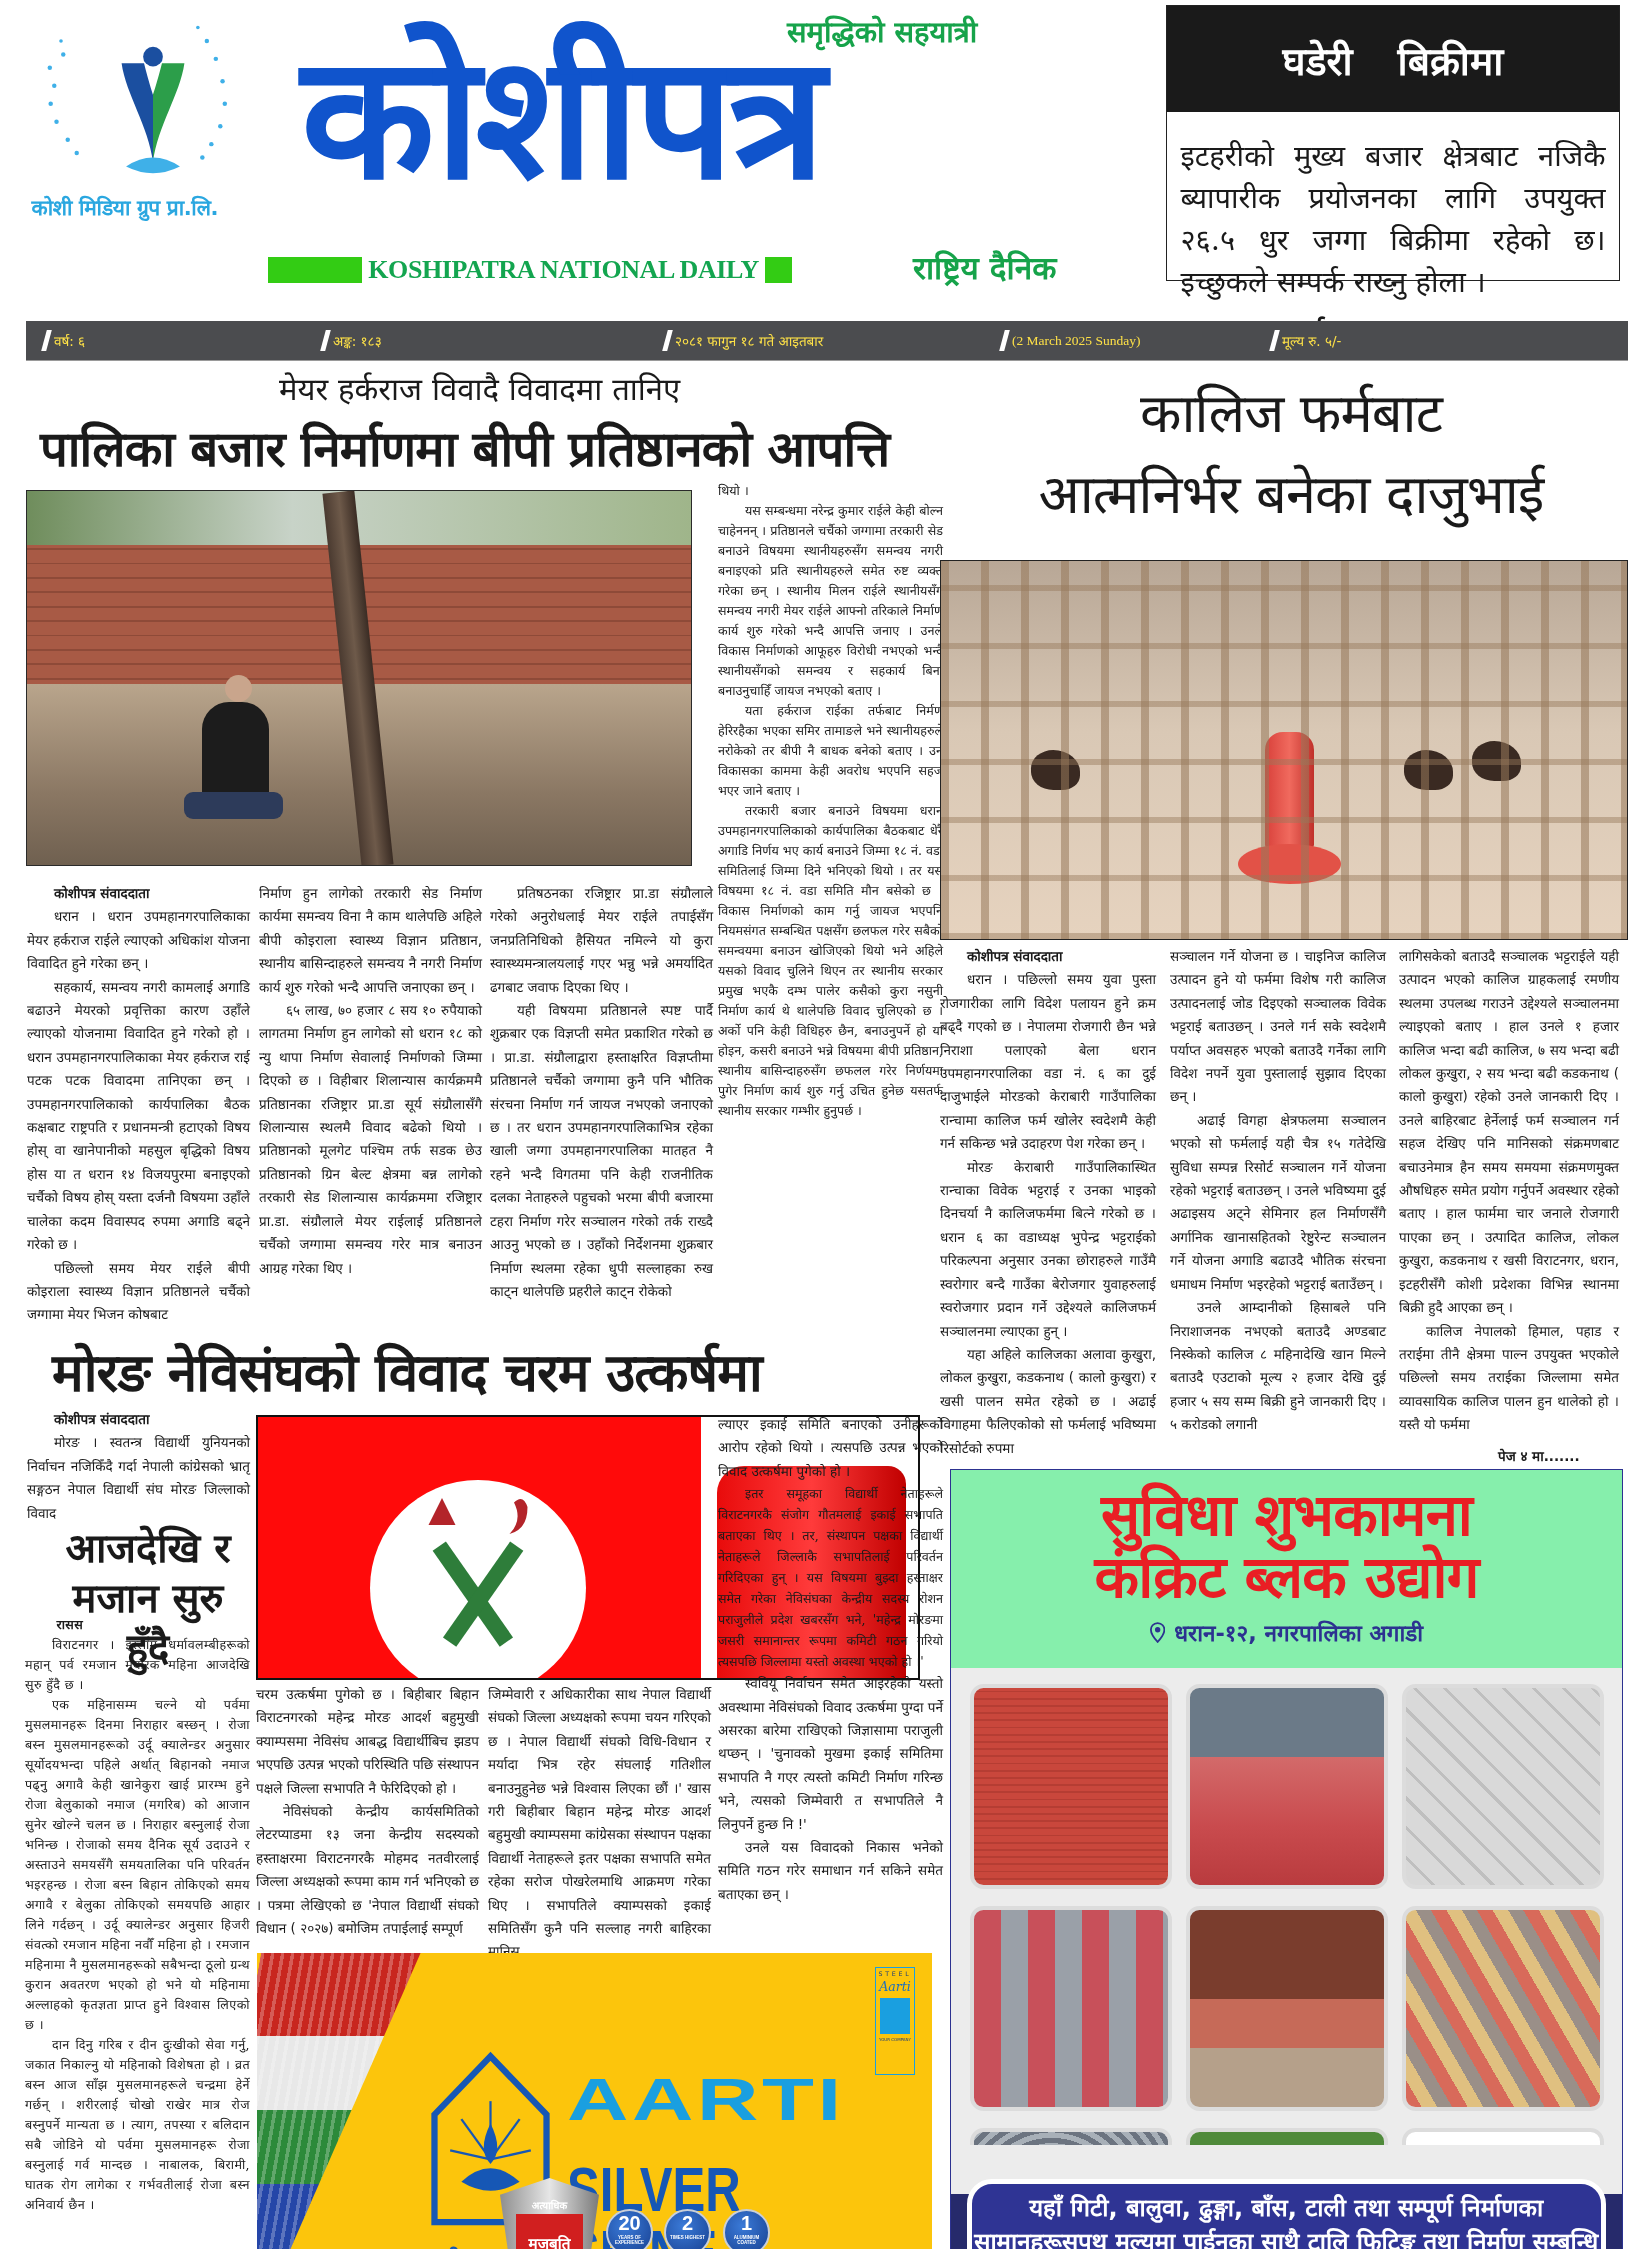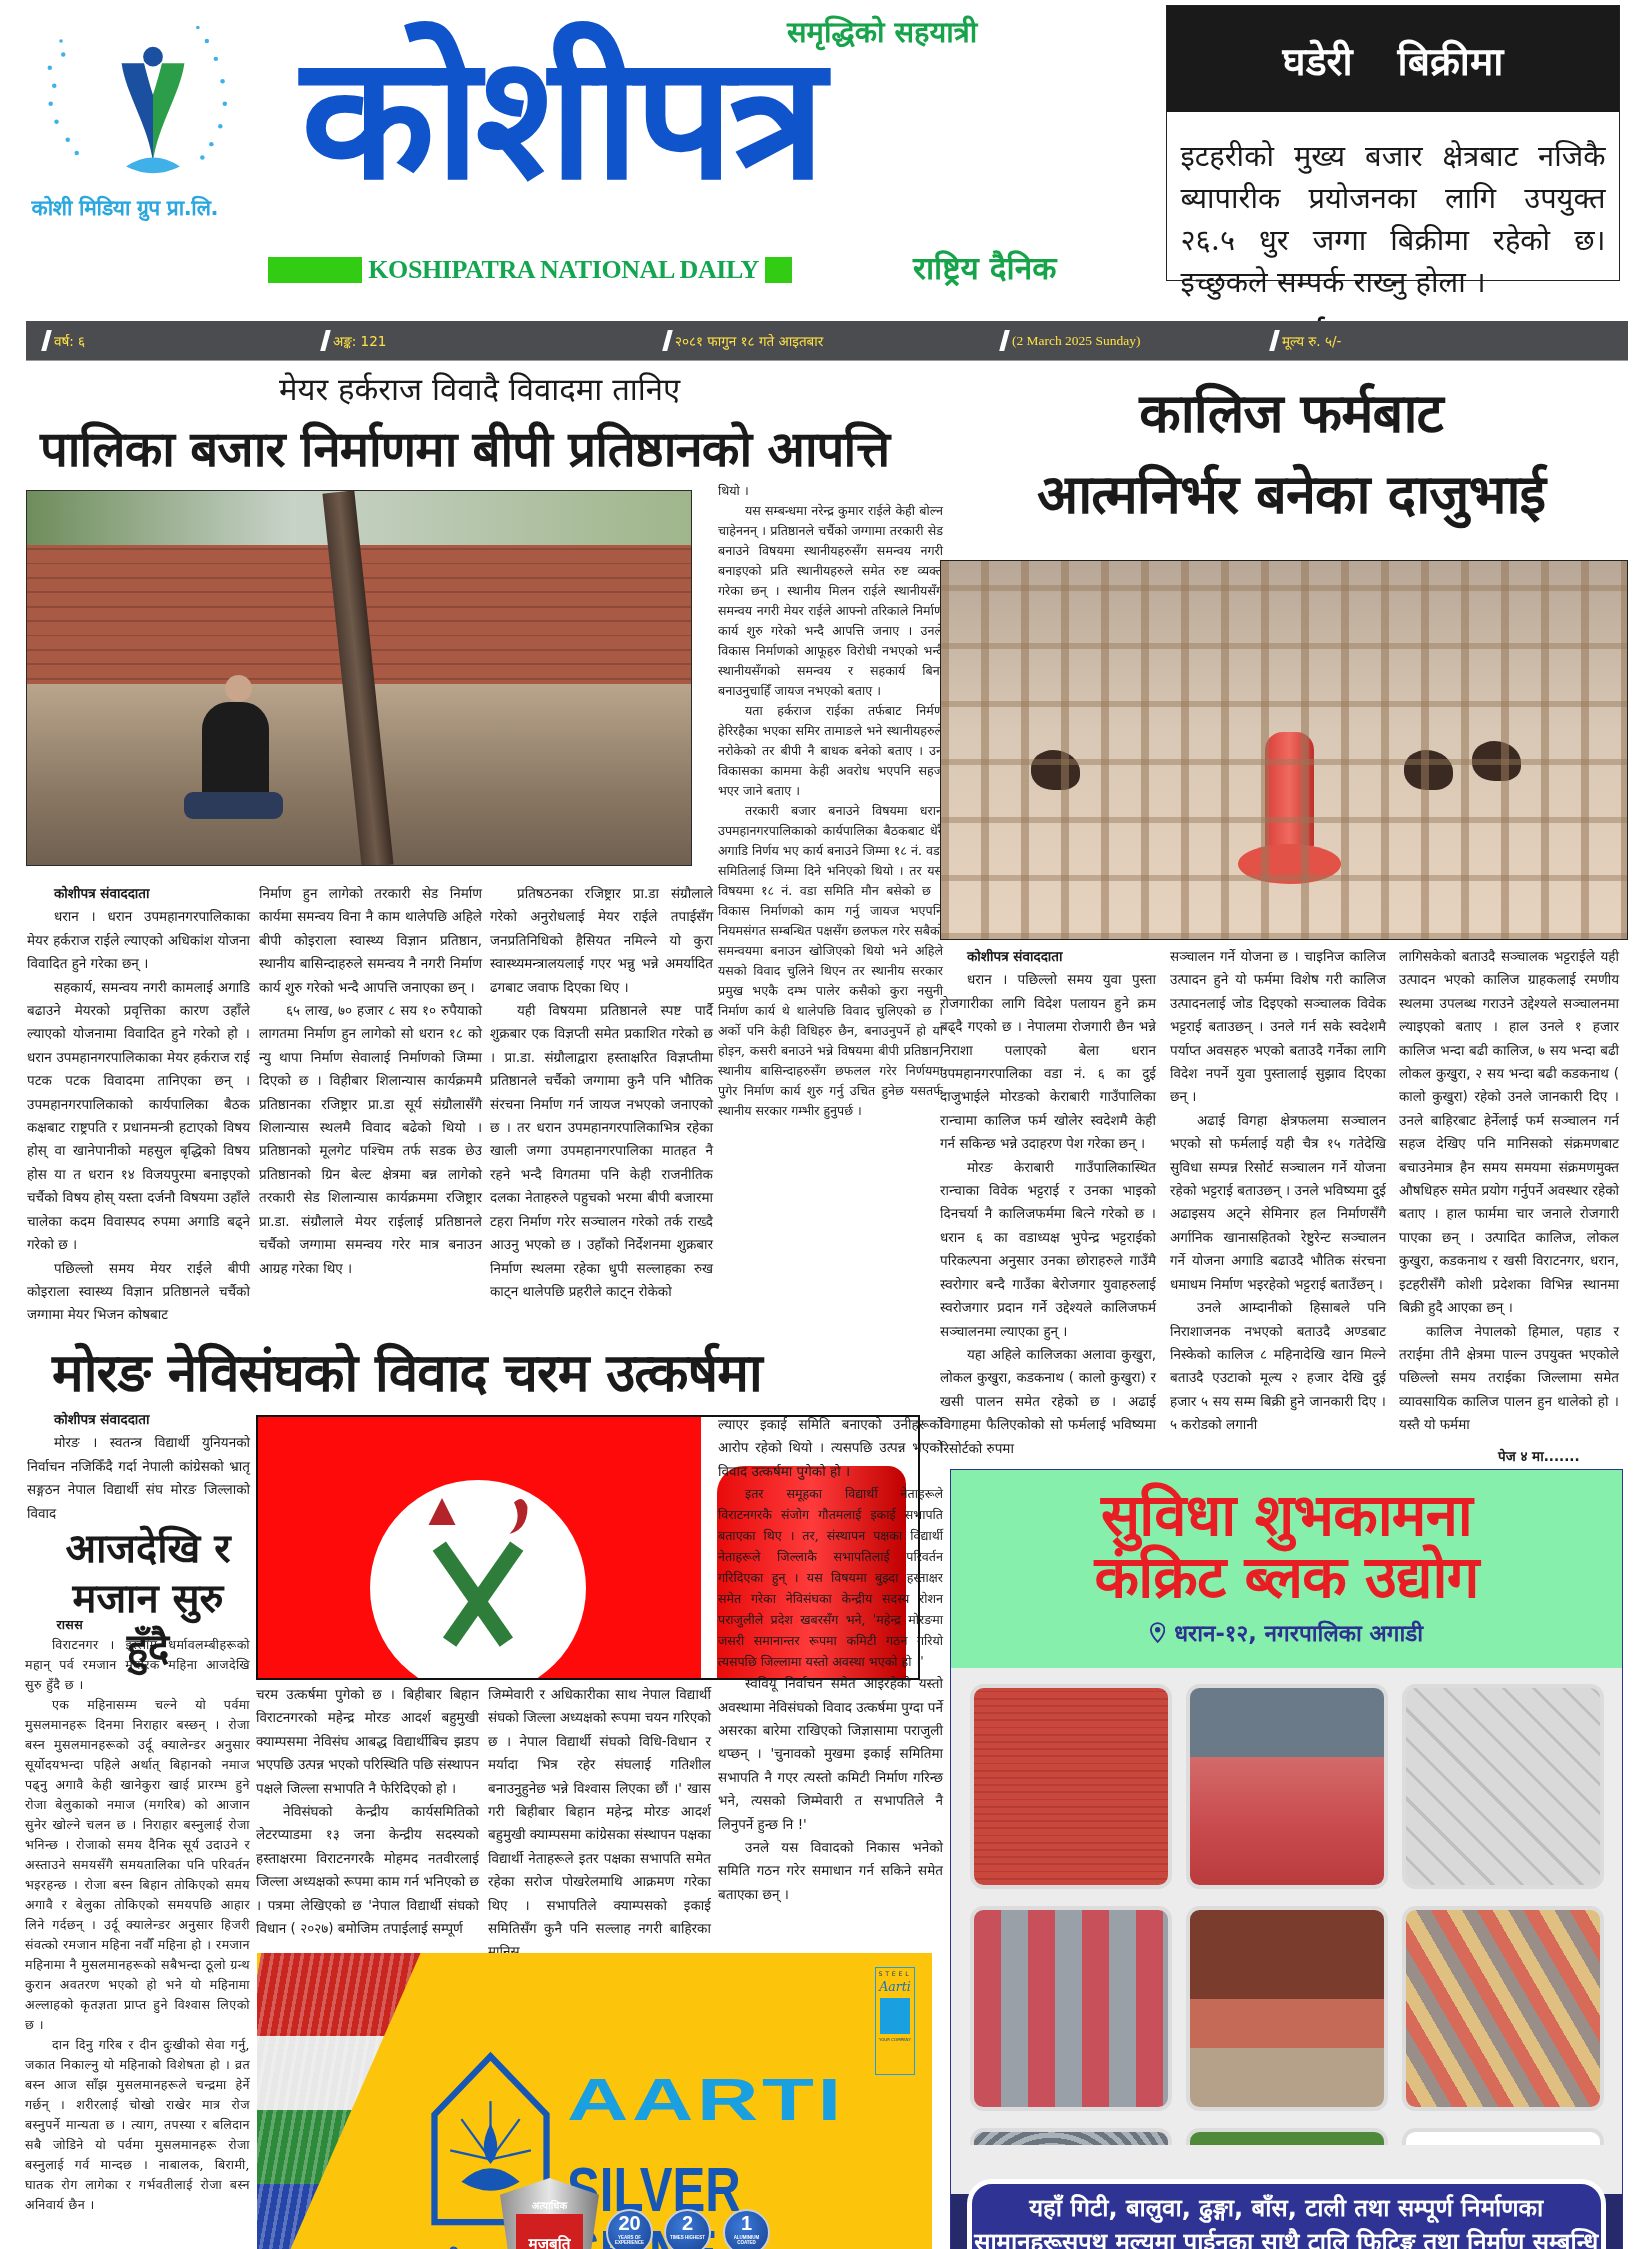--- a/index.html
+++ b/index.html
@@ -52,21 +52,21 @@
   .col { position: absolute; font-size: 13.5px; line-height: 23.4px; text-align: justify; }
   .col .byline { font-weight: bold; padding-left: 27px; }
   .col p { text-indent: 27px; }
   .col p.noindent { text-indent: 0; }
   .s1c1 { left: 27px; top: 882px; width: 223px; }
   .s1c2 { left: 259px; top: 882px; width: 223px; }
   .s1c3 { left: 490px; top: 882px; width: 223px; }
   .s1c4 { left: 718px; top: 481px; width: 225px; font-family: "DejaVu Serif", serif; font-size: 12.6px; line-height: 20px; }
 
   
-  .head2 { left: 940px; top: 373px; width: 702px; text-align: center; font-size: 54px; font-weight: bold; line-height: 1.5; letter-spacing: -0.9px; }
+  .head2 { left: 940px; top: 373px; width: 702px; text-align: center; font-size: 54px; font-weight: normal; line-height: 1.5; letter-spacing: -0.9px; }
   .photo2 { left: 940px; top: 560px; width: 688px; height: 380px; border: 1.8px solid #222; overflow: hidden; background: linear-gradient(180deg,#b8a796,#d9c8b5 45%,#e6d3bf); }
   .photo2 .bars { position:absolute; inset:0; background: repeating-linear-gradient(90deg, rgba(150,120,90,.55) 0 8px, rgba(0,0,0,0) 8px 40px), repeating-linear-gradient(0deg, rgba(150,120,90,.45) 0 6.3px, rgba(0,0,0,0) 6.3px 58px); }
   .photo2 .feeder { position:absolute; left: 297px; top: 171px; width: 103px; height: 162px; }
   .photo2 .feeder .top { position:absolute; left:27px; top:0; width:49px; height:117px; background: linear-gradient(90deg,#d8403a,#f06a5e,#c0302a); border-radius: 18px 18px 4.5px 4.5px; }
   .photo2 .feeder .base { position:absolute; left:0; top:112px; width:103px; height:40px; background: #e25247; border-radius: 50%; }
   .photo2 .hen { position:absolute; width: 49px; height: 40px; background:#3a2a22; border-radius: 50% 60% 40% 50%; }
 
   .s2c1 { left: 940px; top: 945px; width: 216px; }
   .s2c2 { left: 1170px; top: 945px; width: 216px; }
   .s2c3 { left: 1399px; top: 945px; width: 220px; }
@@ -185,21 +185,21 @@
   </div>
 </div>
 
 <div class="abs info-bar">
   <div class="info-item">
       <span class="slash"></span>
       <span>वर्ष: ६</span>
     </div>
   <div class="info-item">
       <span class="slash"></span>
-      <span>अङ्क: 121</span>
+      <span>अङ्क: १८३</span>
     </div>
   <div class="info-item">
       <span class="slash"></span>
       <span>२०८१ फागुन १८ गते आइतबार</span>
     </div>
   <div class="info-item">
       <span class="slash"></span>
       <span style="font-family:'Liberation Serif',serif;">(2 March 2025 Sunday)</span>
     </div>
   <div class="info-item">

